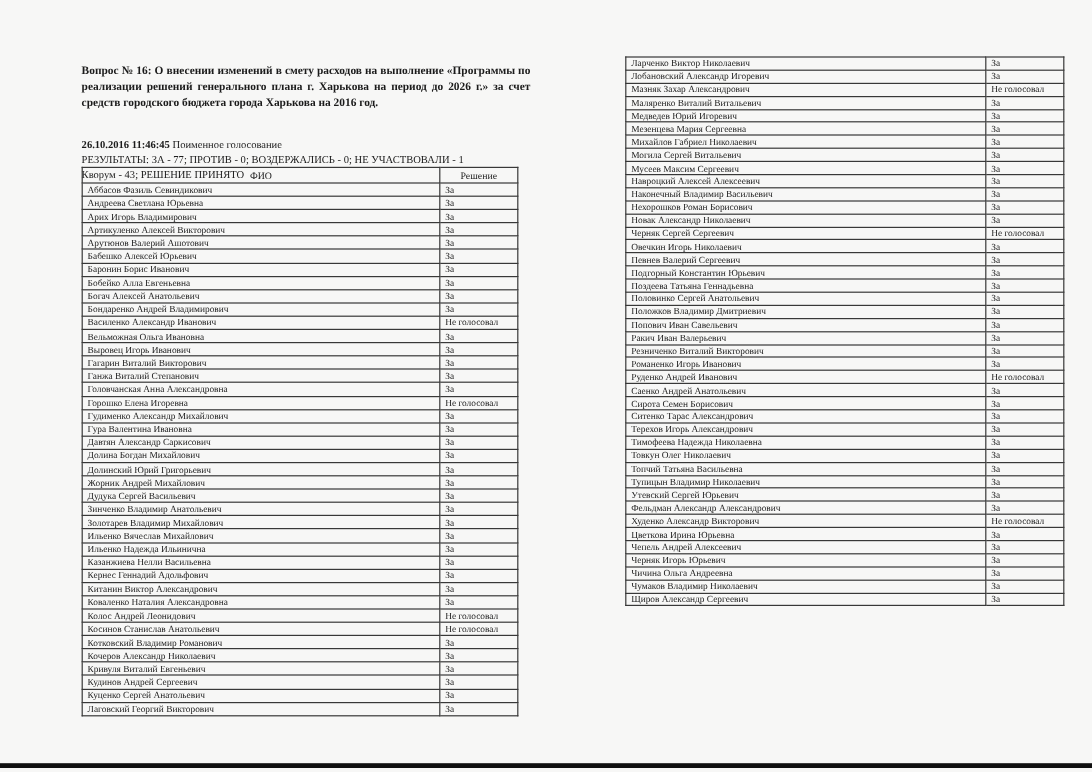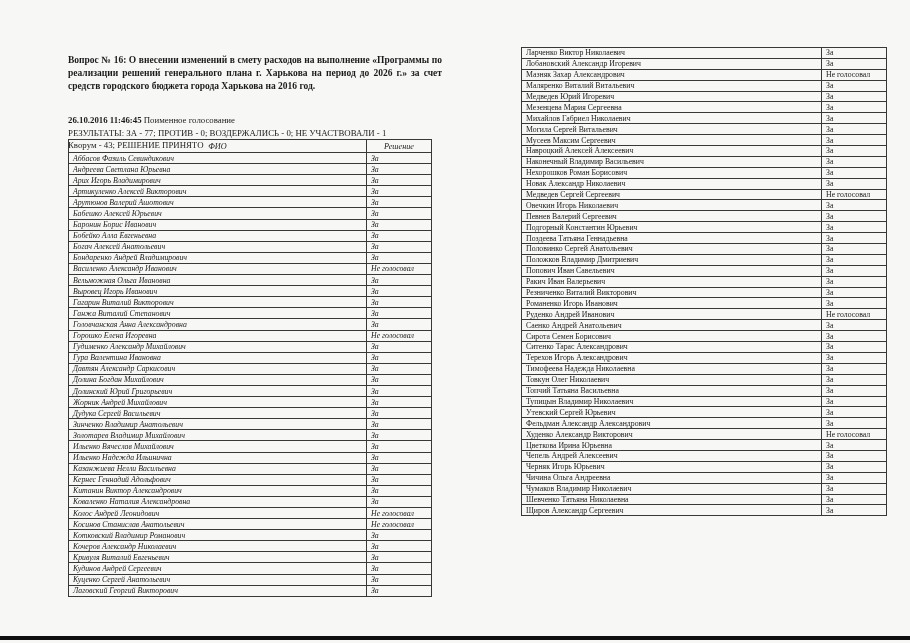--- a/index.html
+++ b/index.html
@@ -56,21 +56,20 @@
     white-space: nowrap;
     overflow: hidden;
     text-align: left;
     font-weight: normal;
     color: #1b1b1b;
   }
   #left-table {
     left: 68px;
     top: 139px;
     width: 363px;
-    font-style: italic;
   }
   #left-table col.c-name { width: 298px; }
   #left-table col.c-dec  { width: 65px; }
   #left-table thead th {
     height: 12px;
     text-align: center;
     padding: 0;
     font-size: 8.2px;
   }
   #left-table tbody td { height: 10.1px; }
@@ -325,21 +324,21 @@
       </tr>
       <tr>
         <td>Нехорошков Роман Борисович</td>
         <td>За</td>
       </tr>
       <tr>
         <td>Новак Александр Николаевич</td>
         <td>За</td>
       </tr>
       <tr>
-        <td>Медведев Сергей Сергеевич</td>
+        <td>Черняк Сергей Сергеевич</td>
         <td>Не голосовал</td>
       </tr>
       <tr>
         <td>Овечкин Игорь Николаевич</td>
         <td>За</td>
       </tr>
       <tr>
         <td>Певнев Валерий Сергеевич</td>
         <td>За</td>
       </tr>
@@ -434,24 +433,20 @@
       <tr>
         <td>Черняк Игорь Юрьевич</td>
         <td>За</td>
       </tr>
       <tr>
         <td>Чичина Ольга Андреевна</td>
         <td>За</td>
       </tr>
       <tr>
         <td>Чумаков Владимир Николаевич</td>
-        <td>За</td>
-      </tr>
-      <tr>
-        <td>Шевченко Татьяна Николаевна</td>
         <td>За</td>
       </tr>
       <tr>
         <td>Щиров Александр Сергеевич</td>
         <td>За</td>
       </tr>
     </tbody>
 </table>
 
 <div class="scan-bottom-line"></div>

